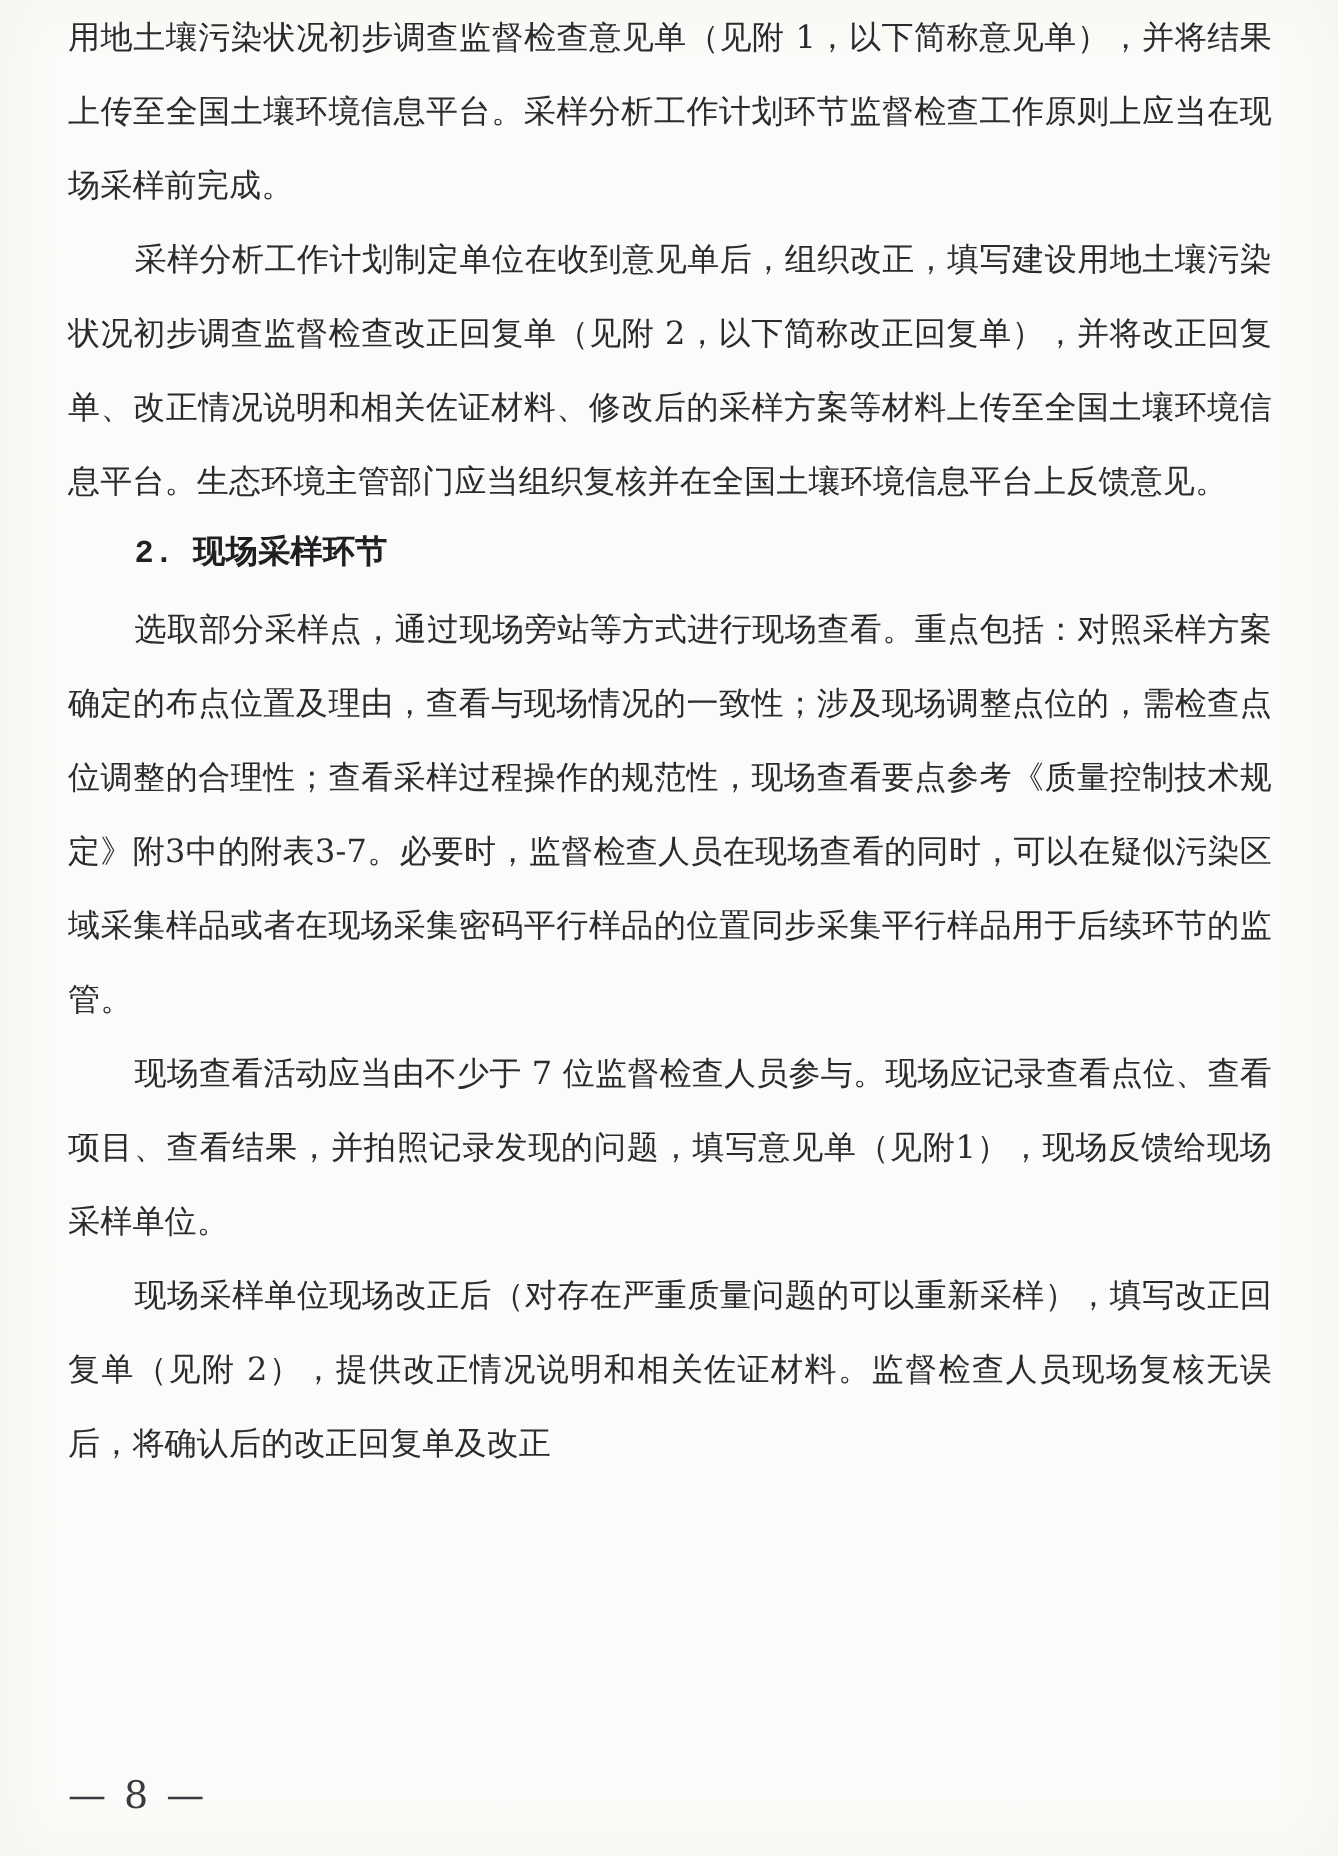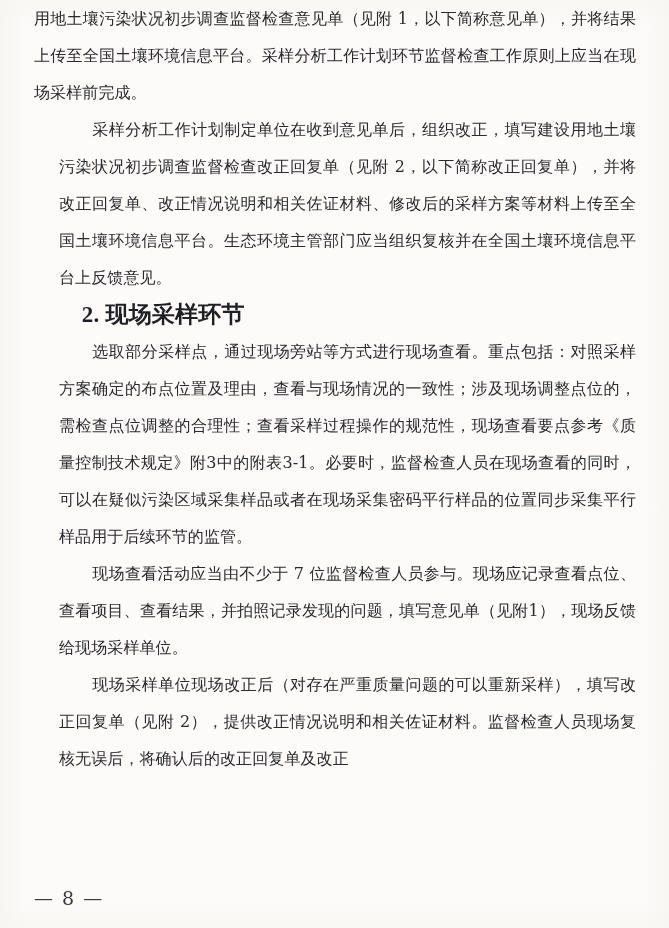--- a/index.html
+++ b/index.html
@@ -42,33 +42,32 @@
     text-align: justify;
     text-align-last: left;
     text-justify: inter-character;
     letter-spacing: 0.1px;
     font-family: "DejaVu Serif", "Liberation Serif", serif;
     -webkit-font-smoothing: antialiased;
   }
 
   p.para.indent {
     text-indent: 2.08em;
-    margin-left: 25px;
   }
 
   h3.heading {
     margin: 0;
     padding: 0;
-    font-size: 23px;
+    font-size: 16px;
     line-height: 37px;
     font-weight: bold;
     color: #1f1f24;
     text-indent: 2.08em;
     letter-spacing: 0.2px;
-    font-family: Liberation Serif, serif;
+    font-family: Liberation Mono, monospace;
   }
 
   .footer {
     position: absolute;
     left: 34px;
     top: 886px;
     width: 602px;
     font-size: 19px;
     line-height: 24px;
     color: #3a3a40;
@@ -82,21 +81,21 @@
 <div class="page">
 
   <div class="body-area">
 
     <p class="para">用地土壤污染状况初步调查监督检查意见单（见附 1，以下简称意见单），并将结果上传至全国土壤环境信息平台。采样分析工作计划环节监督检查工作原则上应当在现场采样前完成。</p>
 
     <p class="para indent">采样分析工作计划制定单位在收到意见单后，组织改正，填写建设用地土壤污染状况初步调查监督检查改正回复单（见附 2，以下简称改正回复单），并将改正回复单、改正情况说明和相关佐证材料、修改后的采样方案等材料上传至全国土壤环境信息平台。生态环境主管部门应当组织复核并在全国土壤环境信息平台上反馈意见。</p>
 
     <h3 class="heading">2. 现场采样环节</h3>
 
-    <p class="para indent">选取部分采样点，通过现场旁站等方式进行现场查看。重点包括：对照采样方案确定的布点位置及理由，查看与现场情况的一致性；涉及现场调整点位的，需检查点位调整的合理性；查看采样过程操作的规范性，现场查看要点参考《质量控制技术规定》附3中的附表3-1。必要时，监督检查人员在现场查看的同时，可以在疑似污染区域采集样品或者在现场采集密码平行样品的位置同步采集平行样品用于后续环节的监管。</p>
+    <p class="para indent">选取部分采样点，通过现场旁站等方式进行现场查看。重点包括：对照采样方案确定的布点位置及理由，查看与现场情况的一致性；涉及现场调整点位的，需检查点位调整的合理性；查看采样过程操作的规范性，现场查看要点参考《质量控制技术规定》附3中的附表3-7。必要时，监督检查人员在现场查看的同时，可以在疑似污染区域采集样品或者在现场采集密码平行样品的位置同步采集平行样品用于后续环节的监管。</p>
 
     <p class="para indent">现场查看活动应当由不少于 7 位监督检查人员参与。现场应记录查看点位、查看项目、查看结果，并拍照记录发现的问题，填写意见单（见附1），现场反馈给现场采样单位。</p>
 
     <p class="para indent">现场采样单位现场改正后（对存在严重质量问题的可以重新采样），填写改正回复单（见附 2），提供改正情况说明和相关佐证材料。监督检查人员现场复核无误后，将确认后的改正回复单及改正</p>
 
   </div>
 
   <div class="footer">—  8  —</div>
 
 </div>

